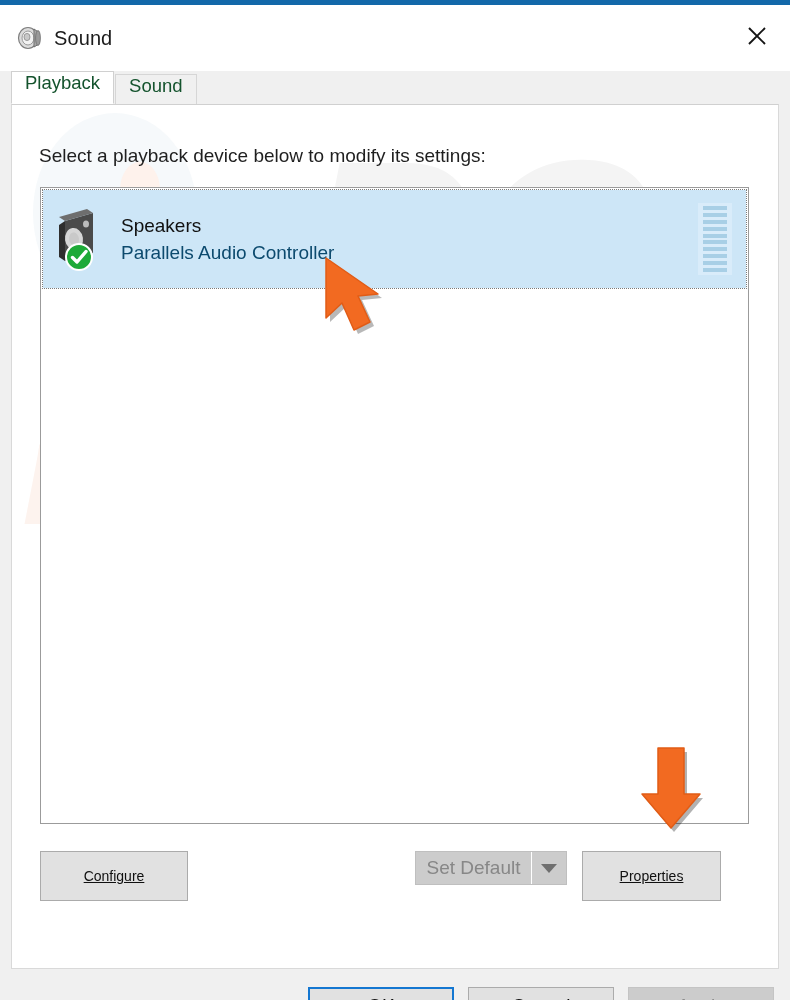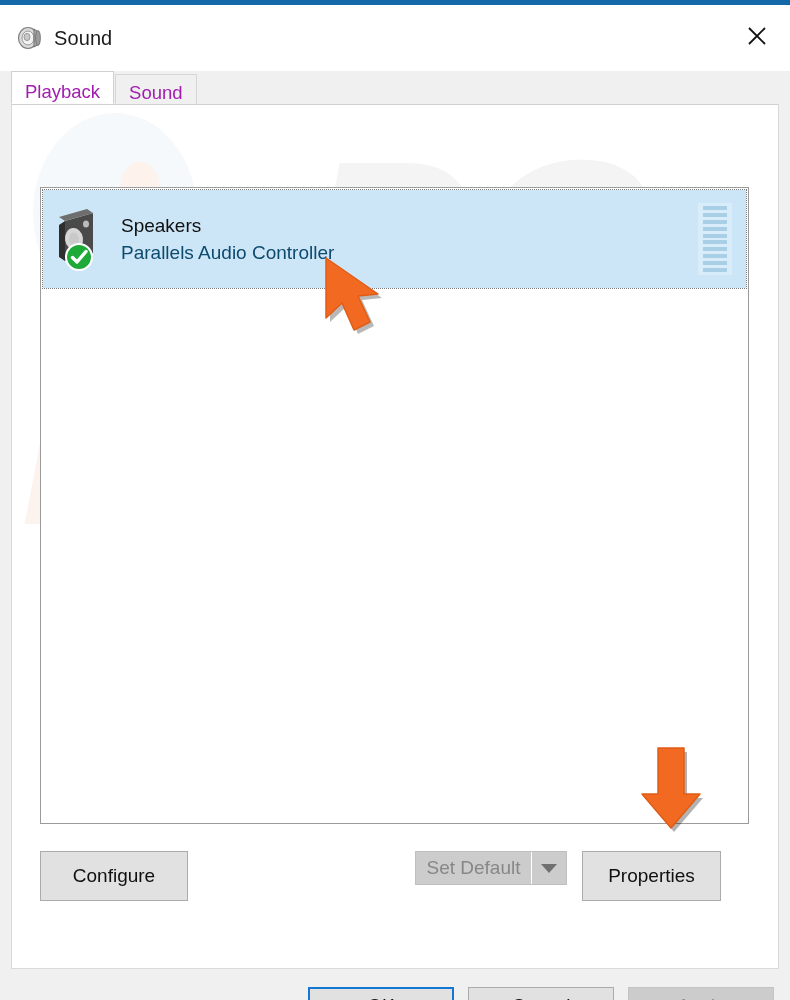--- a/index.html
+++ b/index.html
@@ -81,23 +81,23 @@
     height: 33px;
     position: relative;
     z-index: 3;
   }
   .tab {
     position: relative;
     box-sizing: border-box;
     height: 30px;
     padding: 0 13px;
     display: flex;
-    align-items: flex-end;
+    align-items: flex-start;
     font-size: 18.5px;
-    color: #a21caf;
+    color: #14532d;
     background: #f0f0f0;
     border: 1px solid #d6d6d6;
     border-bottom: none;
     margin-right: 1px;
   }
   .tab.selected {
     height: 33px;
     background: #ffffff;
     border-color: #d0d0d0;
     border-bottom: 1px solid #ffffff;
@@ -202,27 +202,28 @@
   .vu-bar {
     height: 4px;
     background: #a8cfe6;
   }
 
   
   .btn {
     box-sizing: border-box;
     border: 1px solid #ababab;
     background: #e1e1e1;
-    font-size: 19px;
+    font-size: 14px;
     color: #101010;
     display: flex;
     align-items: center;
     justify-content: center;
     font-family: "Liberation Sans", sans-serif;
     padding: 0;
+    text-decoration: underline;
   }
   .btn-configure {
     position: absolute;
     left: 28px;
     top: 746px;
     width: 148px;
     height: 50px;
   }
   .split-setdefault {
     position: absolute;
@@ -353,20 +354,21 @@
         <ellipse cx="112" cy="128" rx="6" ry="9" fill="#fef4ef"></ellipse>
         <ellipse cx="142" cy="145" rx="7" ry="7" fill="#fef4ef"></ellipse>
         <path d="M60 190 L30 290 L62 292 L92 196 Z" fill="#f6f9fb"></path>
         <text x="290" y="230" font-family="'Liberation Sans',sans-serif" font-size="250" font-weight="bold" font-style="italic" fill="#f4f4f4">PC</text>
         <text x="10" y="420" font-family="'Liberation Sans',sans-serif" font-size="150" font-weight="bold" font-style="italic" fill="#fdf3ee">risk.com</text>
       </g>
     </svg>
 
     <div class="panel-inner">
 
+      <div class="instruction">Select a playback device below to modify its settings:</div>
 
       <div class="device-list">
         <div class="device-row">
 
           <div class="device-icon-wrap">
             <svg width="58" height="64" viewBox="0 0 58 64">
 
               <g>
                 <path d="M8 14 L36 6 L36 46 L8 54 Z" fill="#4a4a4a"></path>
                 <path d="M8 14 L8 54 L2 50 L2 18 Z" fill="#2e2e2e"></path>

